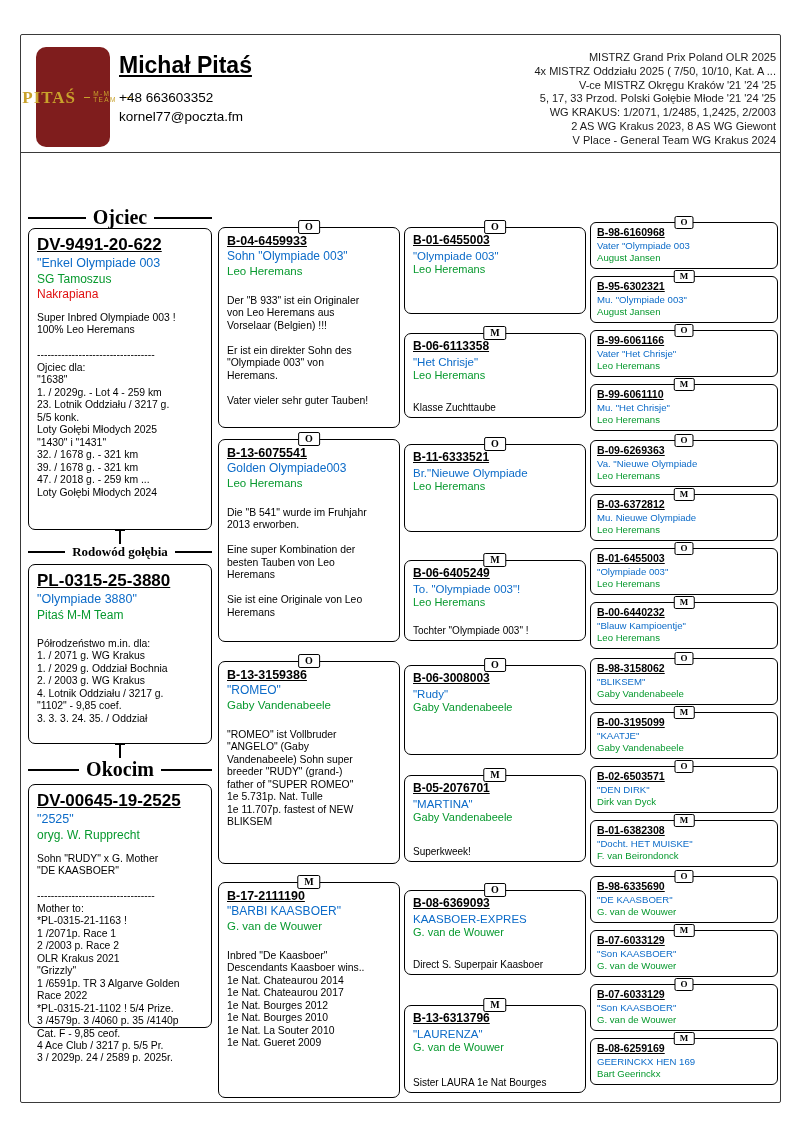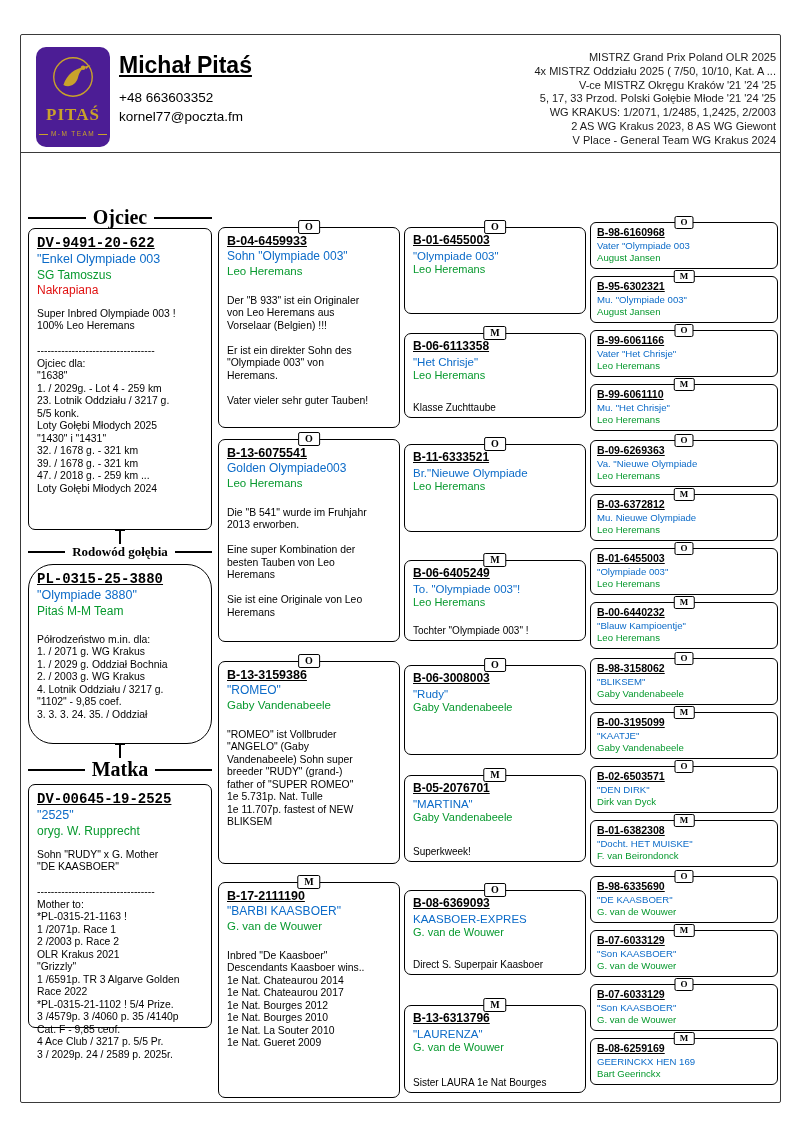--- a/index.html
+++ b/index.html
@@ -4,22 +4,22 @@
 <style>
   * { margin:0; padding:0; box-sizing:border-box; }
   body { background:#fff; }
   .page { position:relative; width:800px; height:1131px; background:#fff; overflow:hidden;
           font-family:"Liberation Sans","DejaVu Sans",sans-serif; color:#000; margin:0 auto; }
   .frame { position:absolute; left:20px; top:34px; width:761px; height:1069px;
            border:1.5px solid #3a3a3a; border-radius:2px; }
   .header-rule { position:absolute; left:20px; top:152px; width:761px; border-top:1.5px solid #3a3a3a; }
 
   
-  .logo { position:absolute; left:36px; top:47px; width:74px; height:100px; background:#4c1d95;
-          border-radius:10px; display:flex; flex-direction:column; align-items:center;
+  .logo { position:absolute; left:36px; top:47px; width:74px; height:100px; background:#7f1d1d;
+          border-radius:10px; display:flex; flex-direction:row; align-items:center;
           justify-content:center; gap:8px; }
   .logo svg { width:44px; height:42px; display:block; }
   .logo-brand { font-family:"Liberation Serif","DejaVu Serif",serif; color:var(--gold);
                 font-weight:bold; font-size:17px; letter-spacing:1px; line-height:1; }
   .logo-team { color:var(--gold); font-size:6.5px; letter-spacing:1.4px; line-height:1;
                display:flex; align-items:center; gap:3px; }
   .lt-rule { width:9px; border-top:1px solid var(--gold); height:0; }
   .owner-name { position:absolute; left:119px; top:52px; font-size:23px; font-weight:bold;
                 text-decoration:underline; }
   .contact { position:absolute; left:119px; top:88px; font-size:13.5px; line-height:19px; }
@@ -39,32 +39,32 @@
              border:1.2px solid #000; border-radius:2px; font-weight:bold; font-size:10px;
              line-height:12px; padding:0 6px; font-family:"Liberation Serif","DejaVu Serif",serif; }
   .ring   { font-weight:bold; text-decoration:underline; font-size:12.5px; line-height:1.3; }
   .bname  { color:var(--blue);  font-size:12px;   line-height:1.25; }
   .bowner { color:var(--green); font-size:11.5px; line-height:1.25; }
   .bred   { color:var(--red);   font-size:11.5px; line-height:1.25; }
   .bdesc  { margin-top:9px; font-size:10.4px; line-height:1.2; white-space:pre-line; }
   .bnote  { margin-top:auto; font-size:10px; line-height:1.15; }
 
   
-  .col1 .ring { font-size:14px;font-family:Liberation Mono, monospace; }
+  .col1 .ring { font-size:17px; }
   .col1 .bname { font-size:12.5px; }
   .col1 .bowner, .col1 .bred { font-size:12px; }
   .col1 .bdesc { margin-top:10px; }
   .gen-title { position:absolute; left:0; width:100%; display:flex; align-items:center; gap:7px;
                font-family:"Liberation Serif","DejaVu Serif",serif; font-weight:bold; }
   .gen-title .rule { flex:1; border-top:2px solid #000; height:0; }
   .title-father  { top:0;     font-size:20px; }
   .title-subject { top:338px; font-size:13px; }
   .title-mother  { top:552px; font-size:20px; }
   .box-father  { top:22px;  height:302px; }
-  .box-subject { top:358px; height:180px;border-radius:25px; }
+  .box-subject { top:358px; height:180px; }
   .box-subject .bdesc { margin-top:15px; }
   .box-mother  { top:578px; height:244px; }
   .connector { position:absolute; left:50%; margin-left:-1px; width:2px; background:#000; }
   .connector::before { content:""; position:absolute; top:-1px; left:-4px; width:10px; height:2px; background:#000; }
   .conn1 { top:324px; height:14px; }
   .conn2 { top:538px; height:14px; }
 
   
   .col2 .bdesc { margin-top:16px; }
   .col2 .pbox:nth-child(1) { top:21px;  height:201px; }
@@ -185,21 +185,21 @@
 1. / 2071 g. WG Krakus
 1. / 2029 g. Oddział Bochnia
 2. / 2003 g. WG Krakus
 4. Lotnik Oddziału / 3217 g.
 "1102" - 9,85 coef.
 3. 3. 3. 24. 35. / Oddział</div>
     </div>
     <div class="connector conn2"></div>
     <div class="gen-title title-mother">
       <span class="rule"></span>
-        <span>Matka</span>
+        <span>Okocim</span>
         <span class="rule"></span>
     </div>
     <div class="pbox box-mother">
       <div class="ring">DV-00645-19-2525</div>
       <div class="bname">"2525"</div>
       <div class="bowner">oryg. W. Rupprecht</div>
       <div class="bdesc">Sohn "RUDY" x  G. Mother
 "DE KAASBOER"
 
 ----------------------------------

